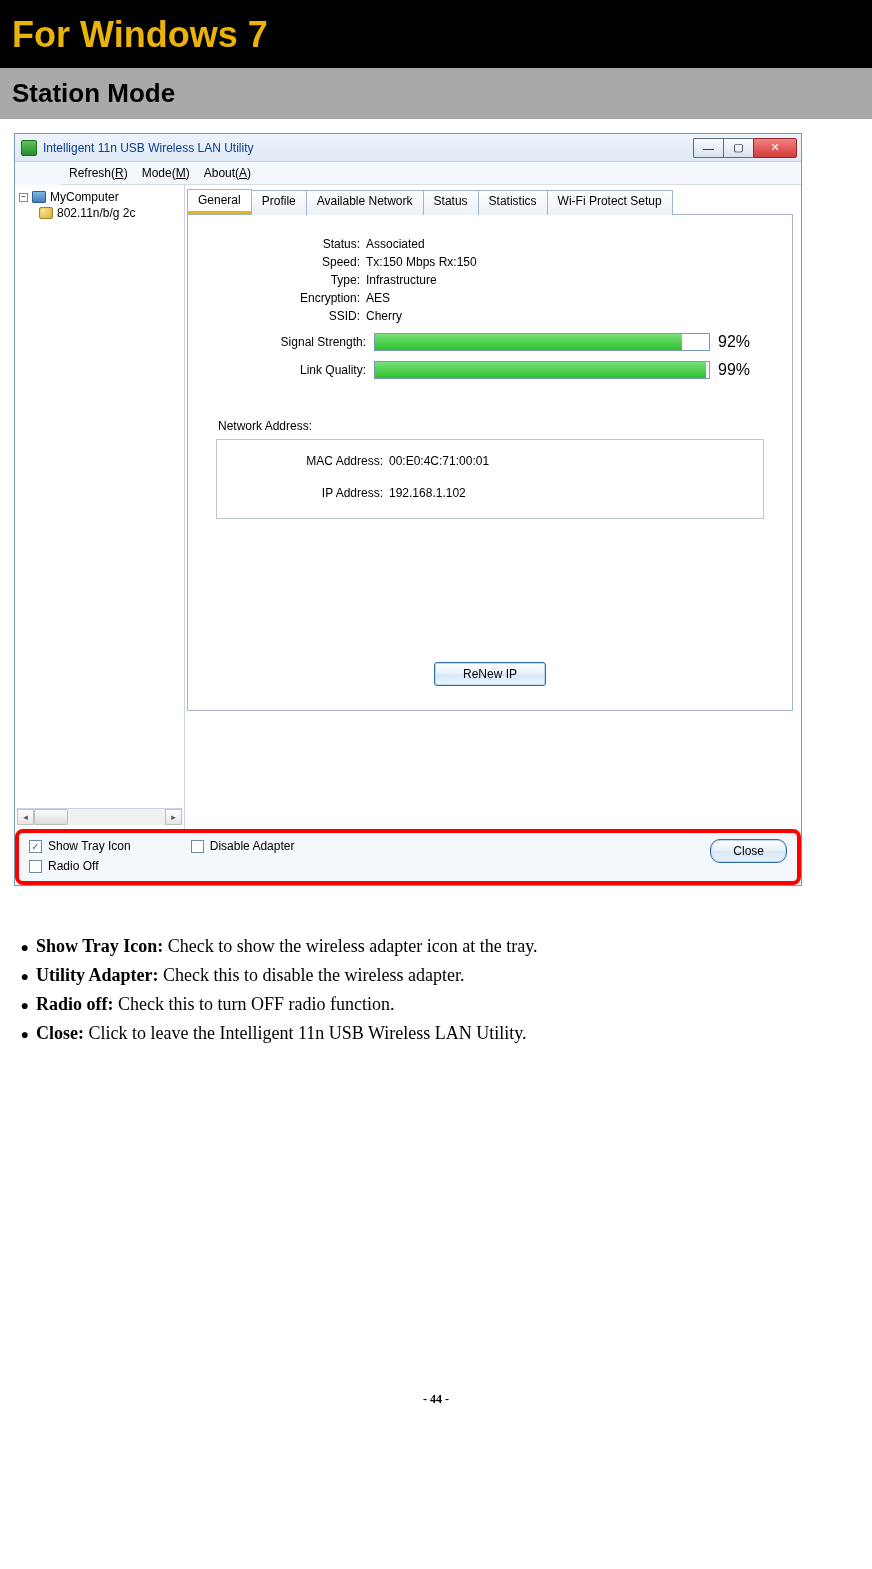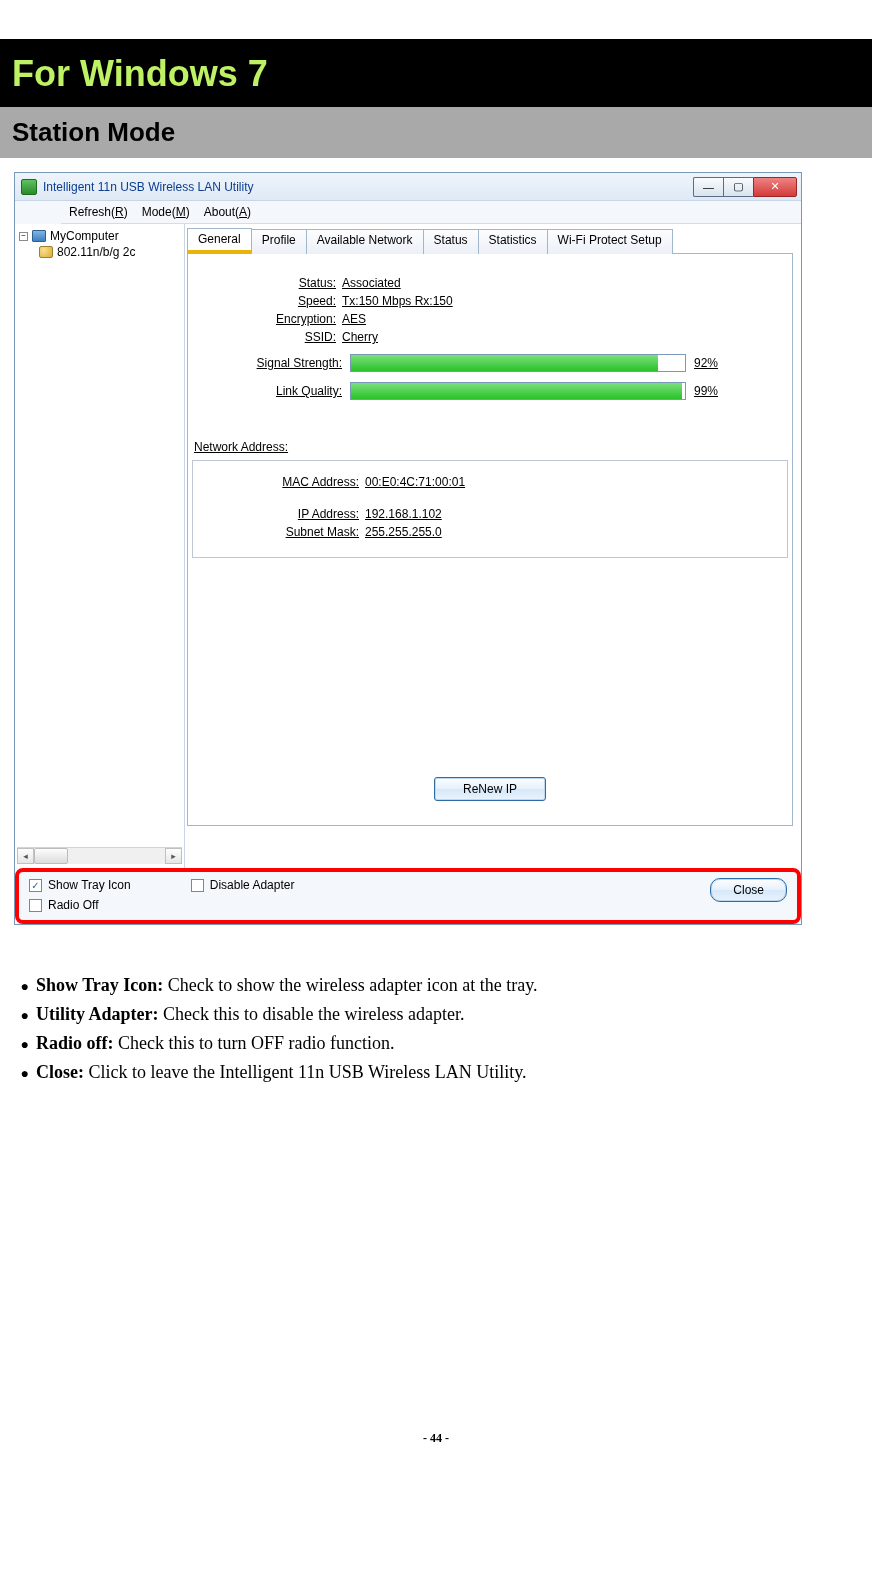--- a/index.html
+++ b/index.html
@@ -4,26 +4,25 @@
 <style>
   * { box-sizing: border-box; }
   body {
     margin: 0;
     font-family: "Segoe UI", Tahoma, sans-serif;
     background: #fff;
     width: 872px;
   }
   .h1banner {
     background: #000;
-    color: #bef264;
+    color: #eab308;
     font-family: Verdana, Geneva, sans-serif;
     font-weight: bold;
     font-size: 36px;
     padding: 14px 12px 12px;
-    margin-top: 39px;
   }
   .h2banner {
     background: #a9a9a9;
     color: #000000;
     font-family: Verdana, Geneva, sans-serif;
     font-weight: bold;
     font-size: 26px;
     padding: 10px 12px;
   }
   .shot-wrap {
@@ -162,24 +161,23 @@
   }
   .tab.active {
     background: #fff;
     border-bottom: 3px solid #eab308;
     top: 0;
     z-index: 1;
   }
   .panel {
     border: 1px solid #9fb6cd;
     border-top: none;
-    padding: 18px 4px 12px;
-    height: 572px;
+    padding: 18px 28px 12px;
+    height: 496px;
     position: relative;
-    text-decoration: underline;
   }
   .kvrow {
     display: flex;
     align-items: center;
     margin: 4px 0;
   }
   .kvrow .k {
     width: 150px;
     text-align: right;
     padding-right: 6px;
@@ -192,21 +190,21 @@
   .progress {
     width: 336px; height: 18px;
     border: 1px solid #7a99b8;
     background: #fff;
     position: relative;
   }
   .progress .fill {
     height: 100%;
     background: linear-gradient(#7be07b,#29c229);
   }
-  .pct { font-size: 12px; }
+  .pct { font-size: 16px; }
   .fieldset-label {
     margin-top: 40px;
     margin-bottom: 6px;
     padding-left: 2px;
   }
   .netbox {
     border: 1px solid #bcc7d3;
     padding: 10px 12px 14px;
   }
   .netbox .kvrow .k { width: 160px; }
@@ -331,20 +329,24 @@
         </div>
 
         <div class="panel">
           <div class="kvrow">
             <span class="k">Status:</span>
             <span>Associated</span>
           </div>
           <div class="kvrow">
             <span class="k">Speed:</span>
             <span>Tx:150 Mbps Rx:150</span>
+          </div>
+          <div class="kvrow">
+            <span class="k">Type:</span>
+            <span>Infrastructure</span>
           </div>
           <div class="kvrow">
             <span class="k">Encryption:</span>
             <span>AES</span>
           </div>
           <div class="kvrow">
             <span class="k">SSID:</span>
             <span>Cherry</span>
           </div>
 
@@ -367,24 +369,20 @@
           <div class="netbox">
             <div class="kvrow">
               <span class="k">MAC Address:</span>
               <span>00:E0:4C:71:00:01</span>
             </div>
             <div style="height:10px"></div>
             <div class="kvrow">
               <span class="k">IP Address:</span>
               <span>192.168.1.102</span>
             </div>
-            <div class="kvrow">
-              <span class="k">Subnet Mask:</span>
-              <span>255.255.255.0</span>
-            </div>
           </div>
 
           <div class="renew-wrap">
             <button class="win7btn">ReNew IP</button>
           </div>
         </div>
       </div>
     </div>
 
     <div class="red-box">

